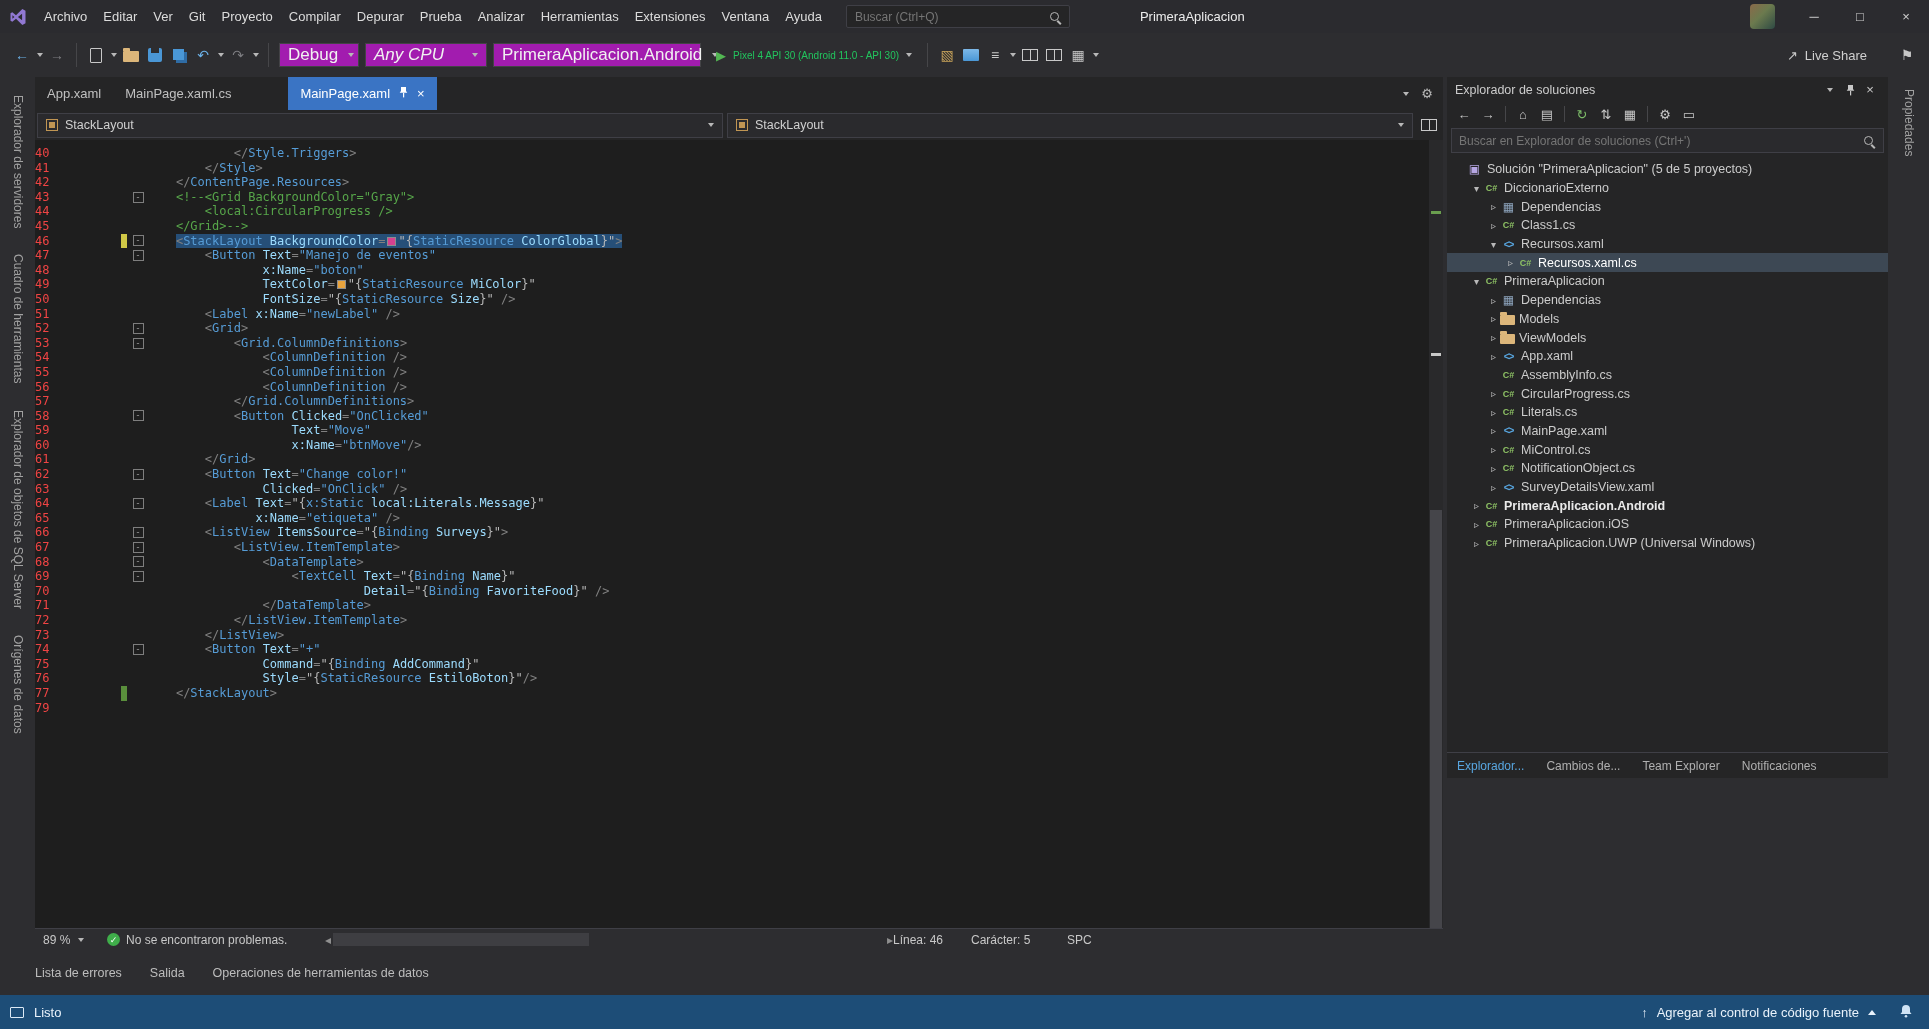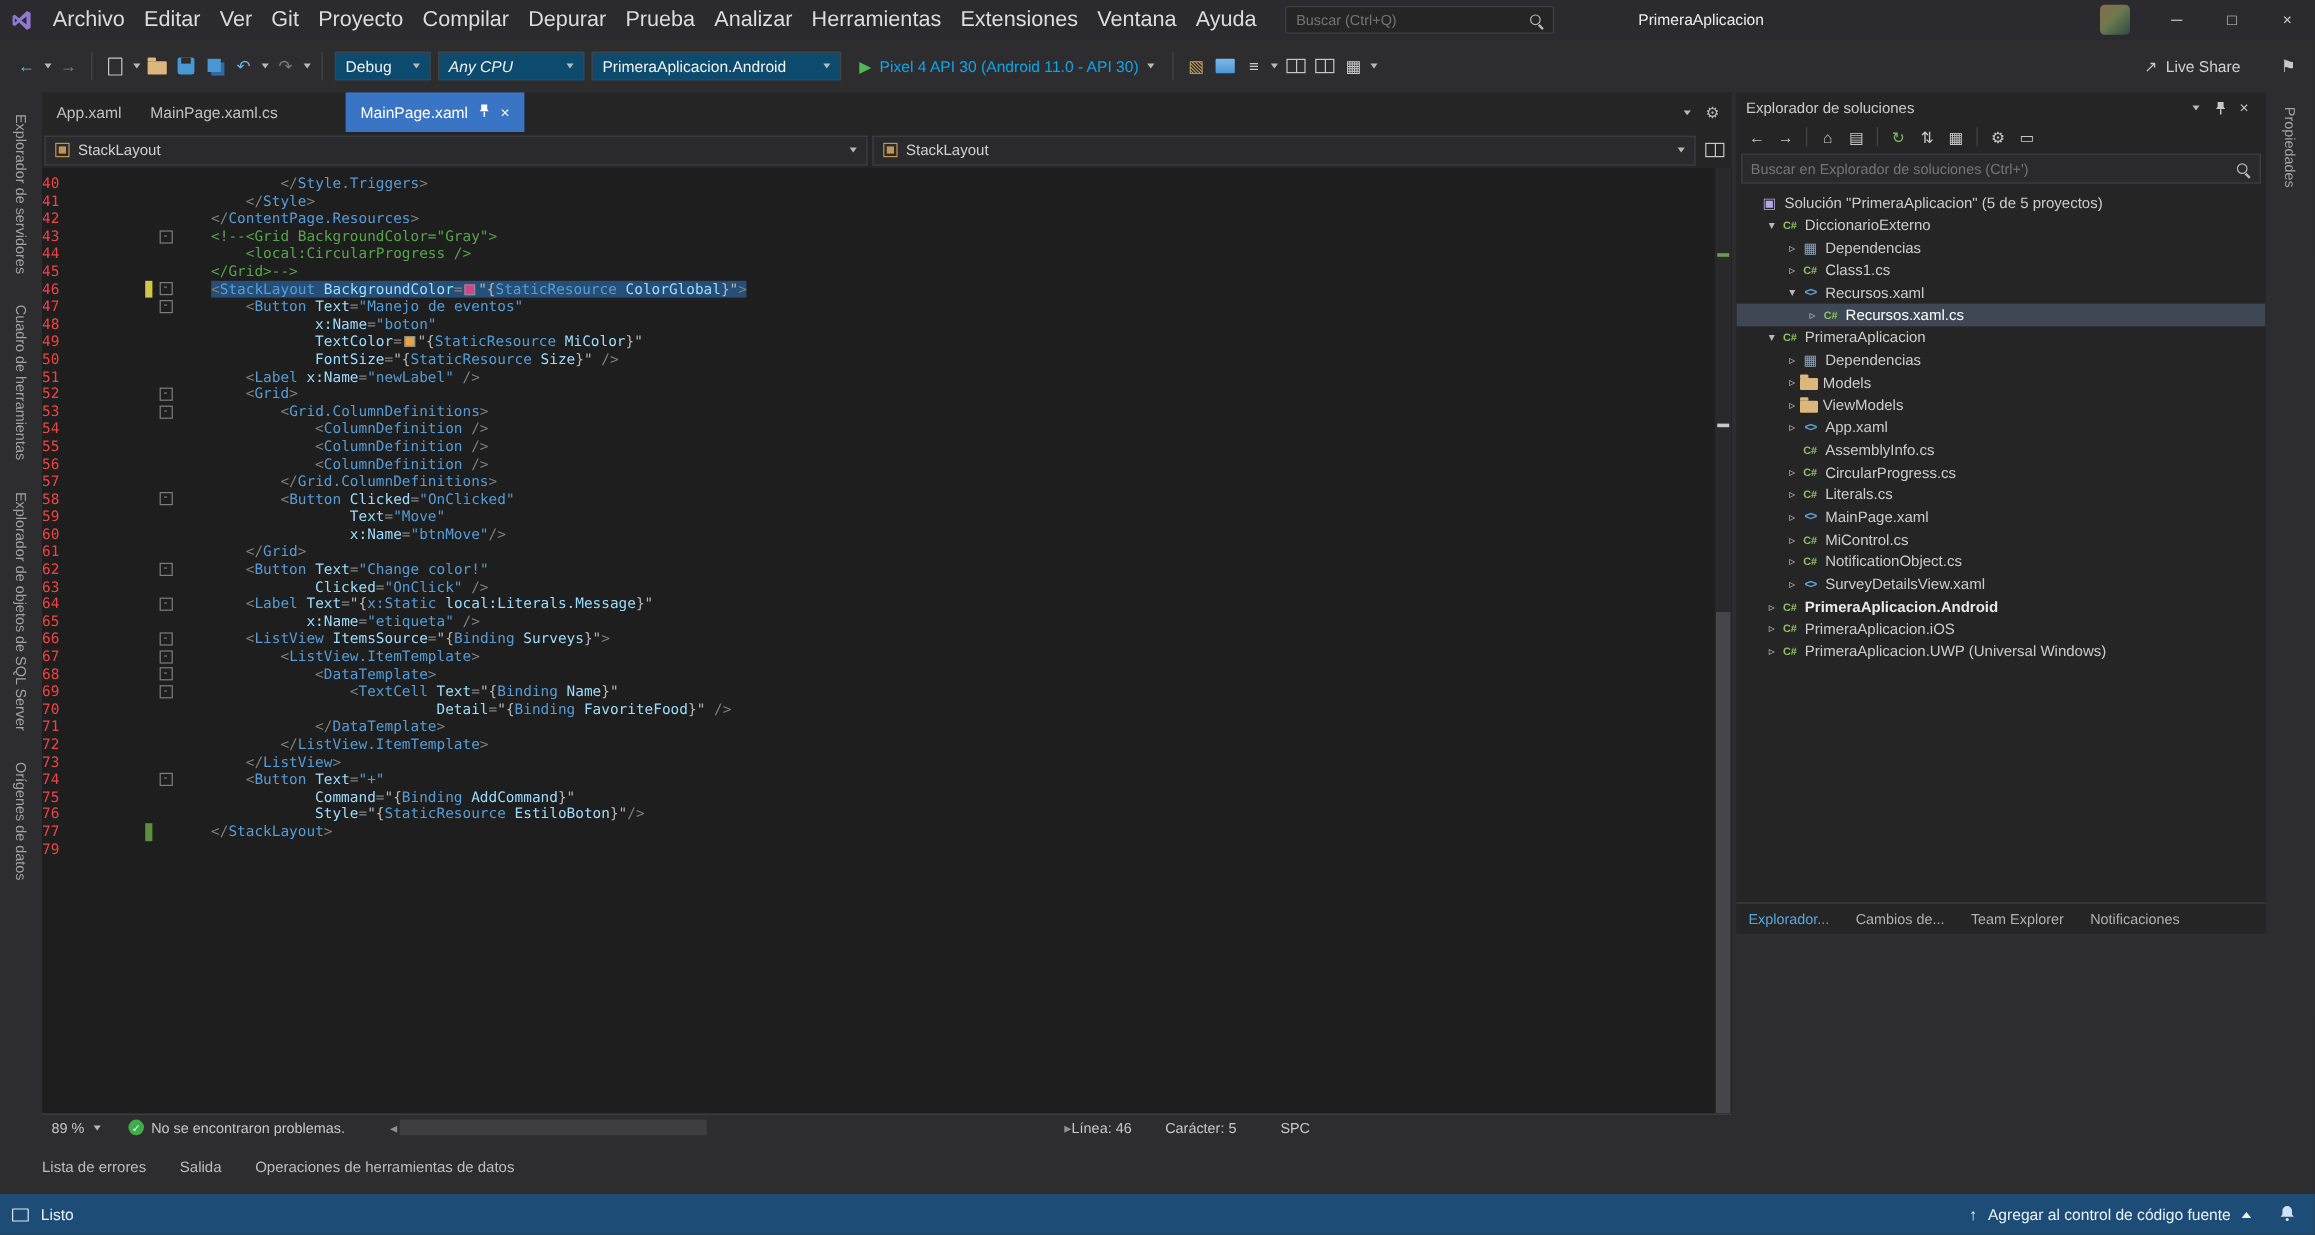--- a/index.html
+++ b/index.html
@@ -4,21 +4,21 @@
 <style>
   *{margin:0;padding:0;box-sizing:border-box;}
   html,body{width:1929px;height:1029px;overflow:hidden;background:#2d2d30;
     font-family:"Liberation Sans",sans-serif;-webkit-font-smoothing:antialiased;}
 
   
   #titlebar{position:absolute;left:0;top:0;width:1929px;height:33px;background:#2b2b2f;
     display:flex;align-items:center;z-index:9;}
   #vs-logo{width:36px;display:flex;justify-content:center;align-items:center;}
   #menubar{display:flex;height:100%;}
-  .menu-item{padding:0 8px;height:33px;display:flex;align-items:center;font-size:18px;color:#dcdcdc;white-space:nowrap;}
+  .menu-item{padding:0 8px;height:33px;display:flex;align-items:center;font-size:13px;color:#dcdcdc;white-space:nowrap;}
   #qsearch{margin-left:16px;width:224px;height:23px;background:#252526;border:1px solid #3f3f46;
     border-radius:2px;display:flex;align-items:center;}
   #qsearch input{flex:1;background:transparent;border:none;outline:none;color:#9a9a9a;font-size:12px;padding:0 8px;}
   .mag{width:14px;height:14px;position:relative;flex:none;margin-right:7px;}
   .mag::before{content:"";position:absolute;left:2px;top:2px;width:7px;height:7px;border:1.5px solid #b8b8b8;border-radius:50%;}
   .mag::after{content:"";position:absolute;left:10px;top:10px;width:5px;height:1.6px;background:#b8b8b8;
     transform:rotate(45deg);transform-origin:0 0;}
   #wintitle{margin-left:70px;font-size:13px;color:#ececec;white-space:nowrap;}
   #title-right{margin-left:auto;display:flex;align-items:center;height:100%;}
   #avatar{width:25px;height:25px;border-radius:4px;margin-right:16px;
@@ -27,27 +27,27 @@
 
   
   #toolbar{position:absolute;left:0;top:33px;width:1929px;height:44px;background:#2d2d30;
     display:flex;align-items:center;padding:0 10px;}
   .tb-icon{min-width:22px;height:26px;display:flex;align-items:center;justify-content:center;
     font-size:14px;color:#c8c8c8;margin:0 1px;}
   .caret{width:0;height:0;border-left:3.5px solid transparent;border-right:3.5px solid transparent;
     border-top:4px solid #b8b8b8;display:inline-block;flex:none;}
   .tb-caret-btn{width:11px;height:26px;display:flex;align-items:center;justify-content:center;}
   .tb-sep{width:1px;height:24px;background:#464649;margin:0 7px;flex:none;}
-  .combo{height:24px;background:#0c4a6e;border:1px solid #434346;display:flex;align-items:center;
-    padding:0 8px;margin:0 3px;font-size:13px;color:#f1f1f1;}
+  .combo{height:24px;background:#a21caf;border:1px solid #434346;display:flex;align-items:center;
+    padding:0 8px;margin:0 3px;font-size:17px;color:#f1f1f1;}
   .combo-label{margin-right:10px;white-space:nowrap;}
   .combo .caret{margin-left:auto;}
   .run-btn{display:flex;align-items:center;height:26px;padding:0 8px;margin-left:4px;gap:7px;}
   .play-glyph{color:#53b753;font-size:13px;}
-  .run-label{color:#0ea5e9;font-size:13px;white-space:nowrap;}
+  .run-label{color:#22c55e;font-size:10px;white-space:nowrap;}
   .tb-spacer{flex:1;}
   .ls-wrap{display:flex;align-items:center;gap:7px;color:#d0d0d0;font-size:13px;margin-right:28px;}
   .ls-icon{color:#c8c8c8;font-size:13px;}
   
   .shape-doc{width:12px;height:15px;border:1px solid #c8c8c8;border-radius:1px;background:#2d2d30;position:relative;}
   .shape-folder{width:16px;height:11px;background:#dcb67a;border-radius:1px;position:relative;margin-top:3px;}
   .shape-folder::before{content:"";position:absolute;top:-3px;left:0;width:7px;height:3px;background:#dcb67a;border-radius:1px 1px 0 0;}
   .shape-save{width:14px;height:14px;background:#4a97d6;border-radius:2px;position:relative;}
   .shape-save::after{content:"";position:absolute;left:3px;top:0;width:8px;height:5px;background:#2d2d30;}
   .shape-saveall{width:11px;height:11px;background:#4a97d6;position:relative;box-shadow:3px 3px 0 0 #2f6ca5;margin:-2px 2px 0 0;}

